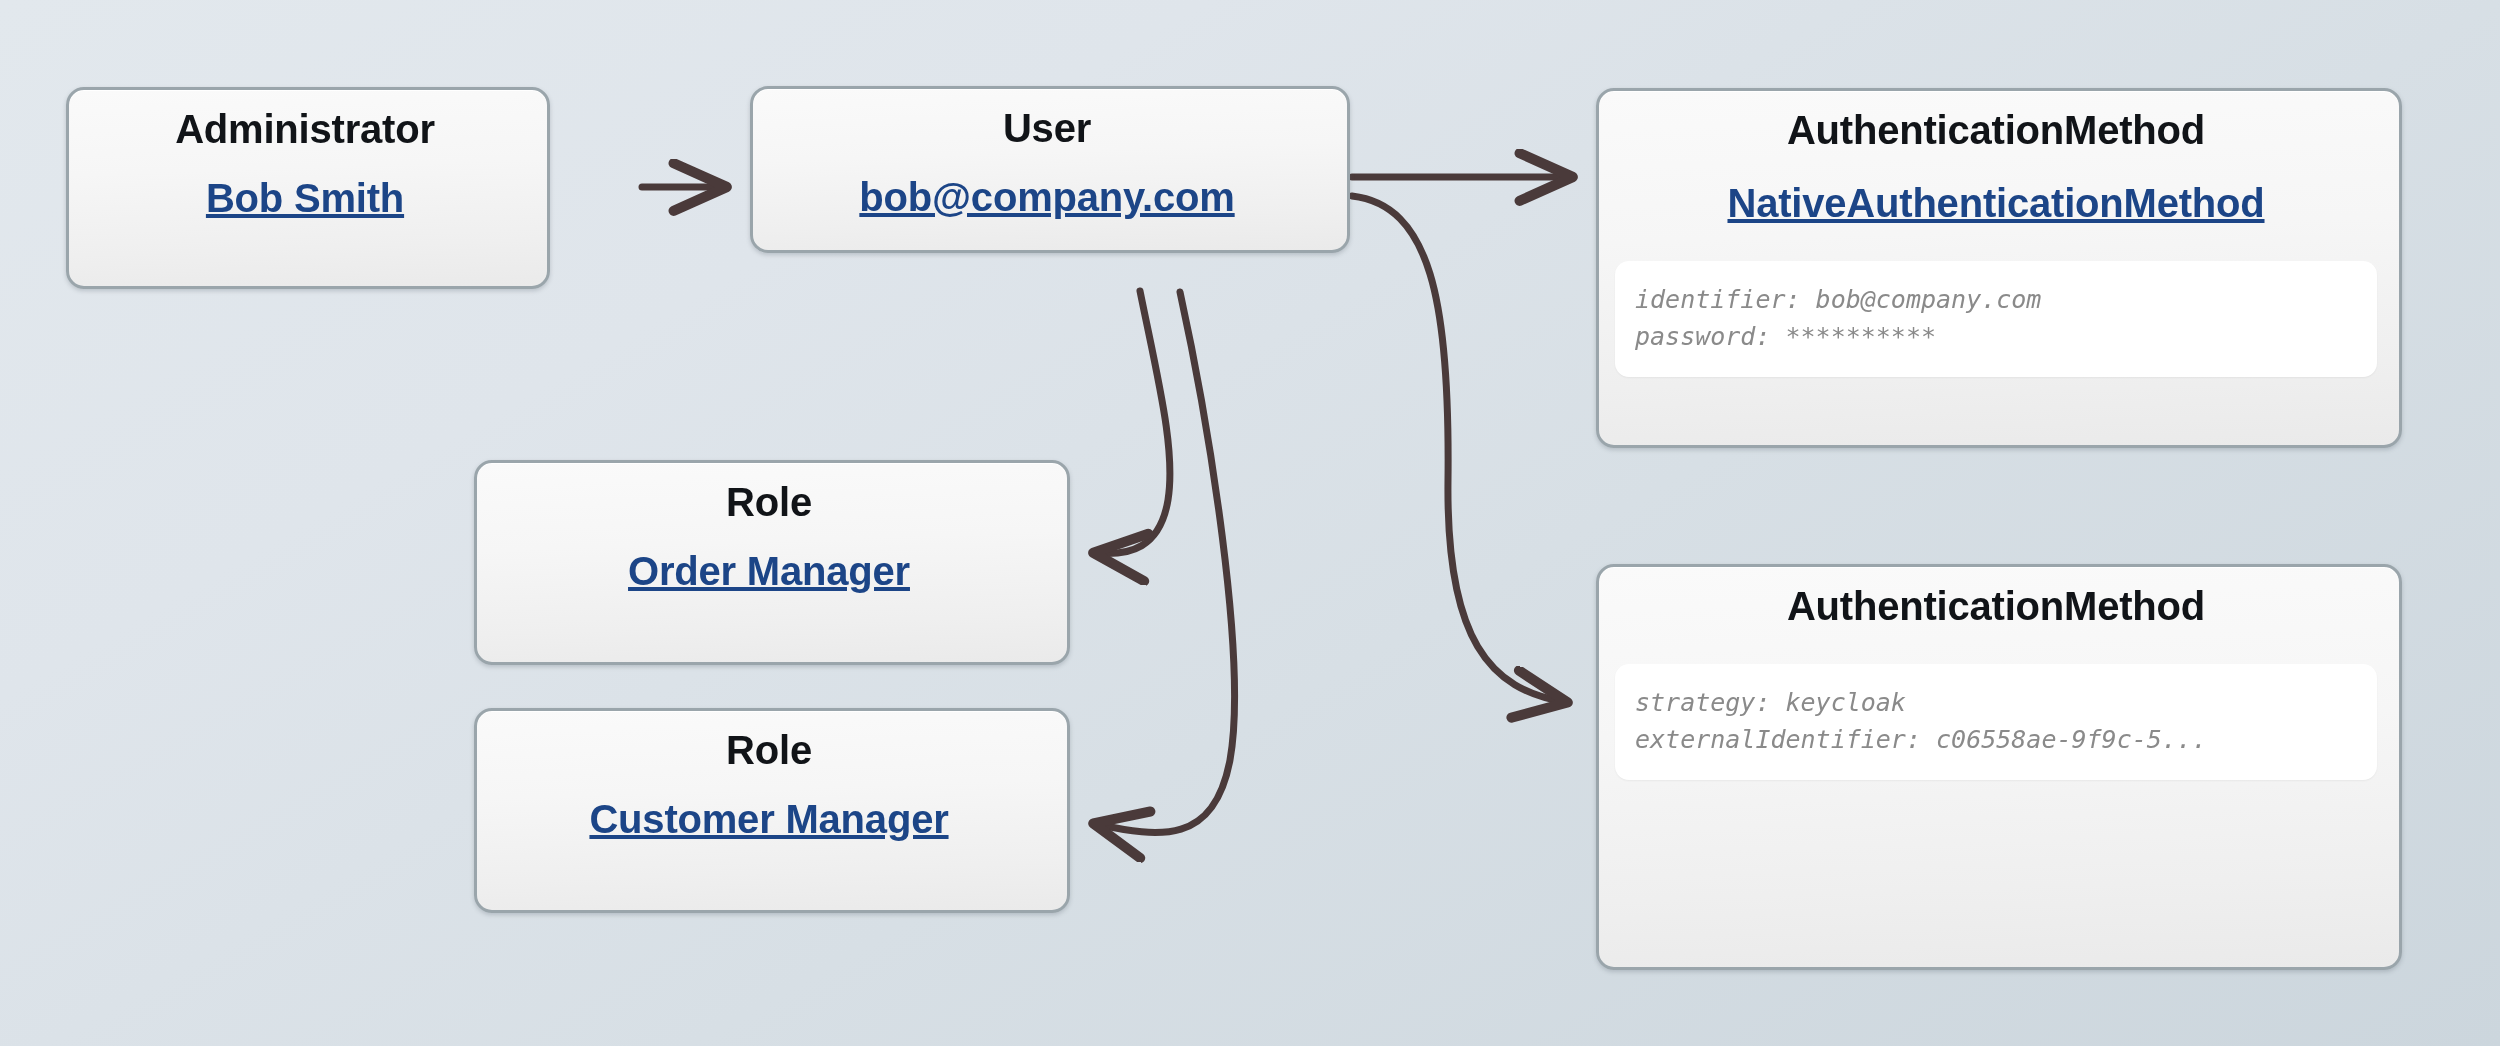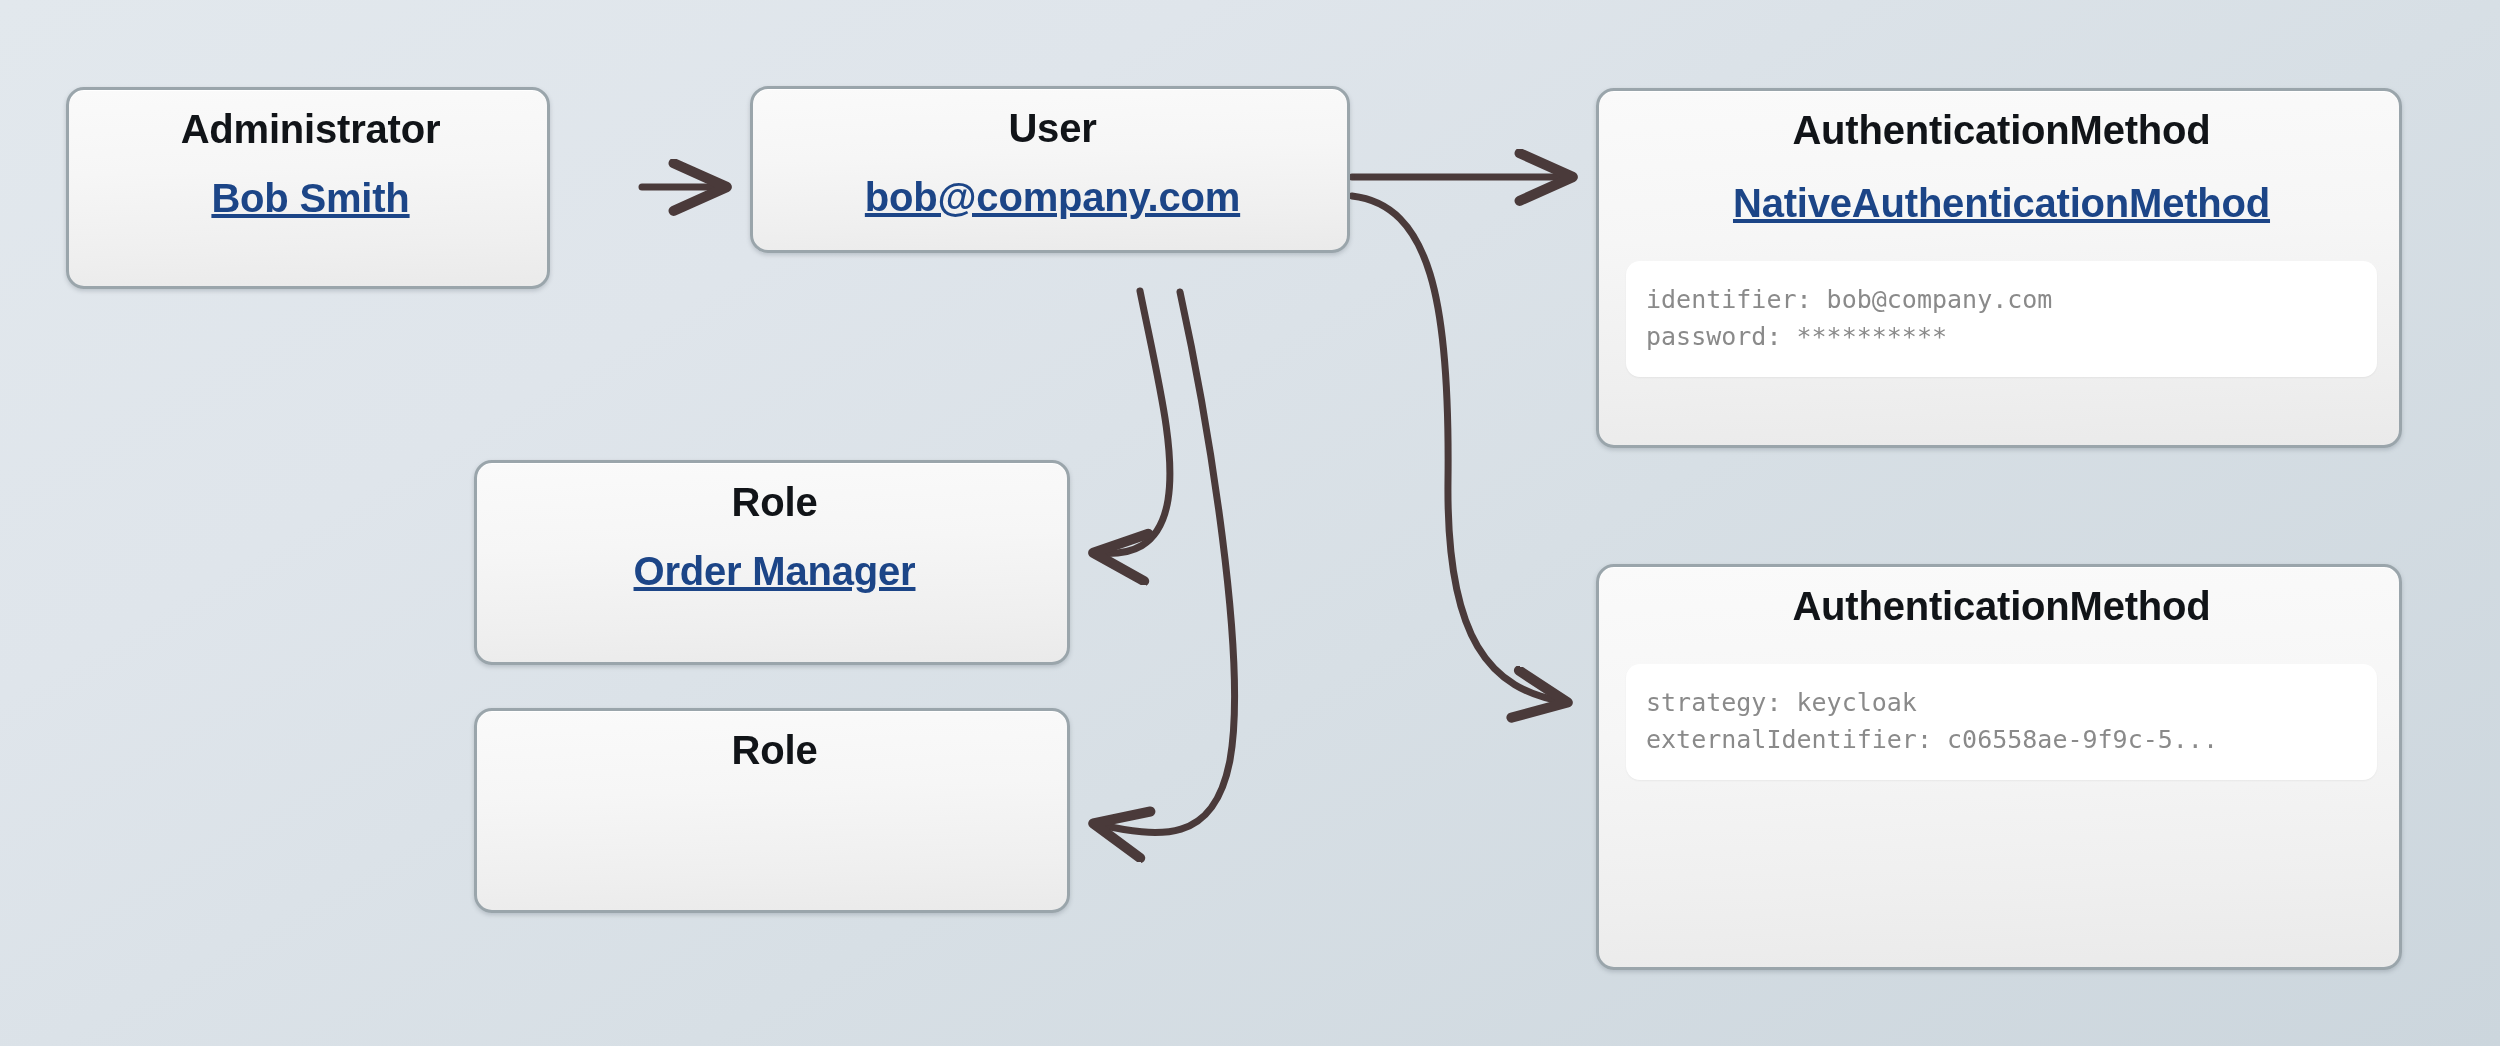--- a/index.html
+++ b/index.html
@@ -33,21 +33,21 @@
     z-index: 2;
     box-sizing: border-box;
     border: 3px solid #9aa5ab;
     border-radius: 18px;
     background: linear-gradient(178deg, #fafafa 0%, #f6f6f6 40%, #efefef 78%, #eaeaea 100%);
     box-shadow: 0 2px 4px rgba(90,100,110,0.28),
                 0 1px 0 rgba(255,255,255,0.9) inset;
     display: flex;
     flex-direction: column;
     align-items: center;
-    padding: 16px 22px 18px 27px;
+    padding: 16px 22px 18px 16px;
   }
 
   .node-type {
     font-size: 40px;
     font-weight: bold;
     color: #111418;
     line-height: 1.18;
     text-align: center;
     letter-spacing: -0.2px;
     white-space: nowrap;
@@ -74,21 +74,21 @@
     background: #ffffff;
     border-radius: 14px;
     padding: 20px 20px 22px 20px;
     font-family: "DejaVu Sans Mono", "Liberation Mono", monospace;
     font-size: 25px;
     line-height: 1.48;
     color: #8a8a8a;
     text-align: left;
     box-shadow: 0 1px 2px rgba(0,0,0,0.05);
   }
-  .props .prop-line { white-space: pre; }
+  .props .prop-line { white-space: pre; font-style: italic; }
 
   
   #node-administrator { left: 66px;   top: 87px;  width: 484px;  height: 202px; }
   #node-user          { left: 750px;  top: 86px;  width: 600px;  height: 167px; }
   #node-role-order    { left: 474px;  top: 460px; width: 596px;  height: 205px; }
   #node-role-customer { left: 474px;  top: 708px; width: 596px;  height: 205px; }
   #node-auth-native   { left: 1596px; top: 88px;  width: 806px;  height: 360px; }
   #node-auth-external { left: 1596px; top: 564px; width: 806px;  height: 406px; }
 </style>
 </head>
@@ -127,20 +127,21 @@
     <div class="node-value">bob@company.com</div>
   </div>
 
   <div class="node compact" id="node-role-order">
     <div class="node-type">Role</div>
     <div class="node-value">Order Manager</div>
   </div>
 
   <div class="node compact" id="node-role-customer">
     <div class="node-type">Role</div>
+    <div class="node-value">Customer Manager</div>
   </div>
 
   <div class="node" id="node-auth-native">
     <div class="node-type">AuthenticationMethod</div>
     <div class="node-value">NativeAuthenticationMethod</div>
     <div class="props">
       <div class="prop-line">identifier: bob@company.com</div>
       <div class="prop-line">password: **********</div>
     </div>
   </div>

